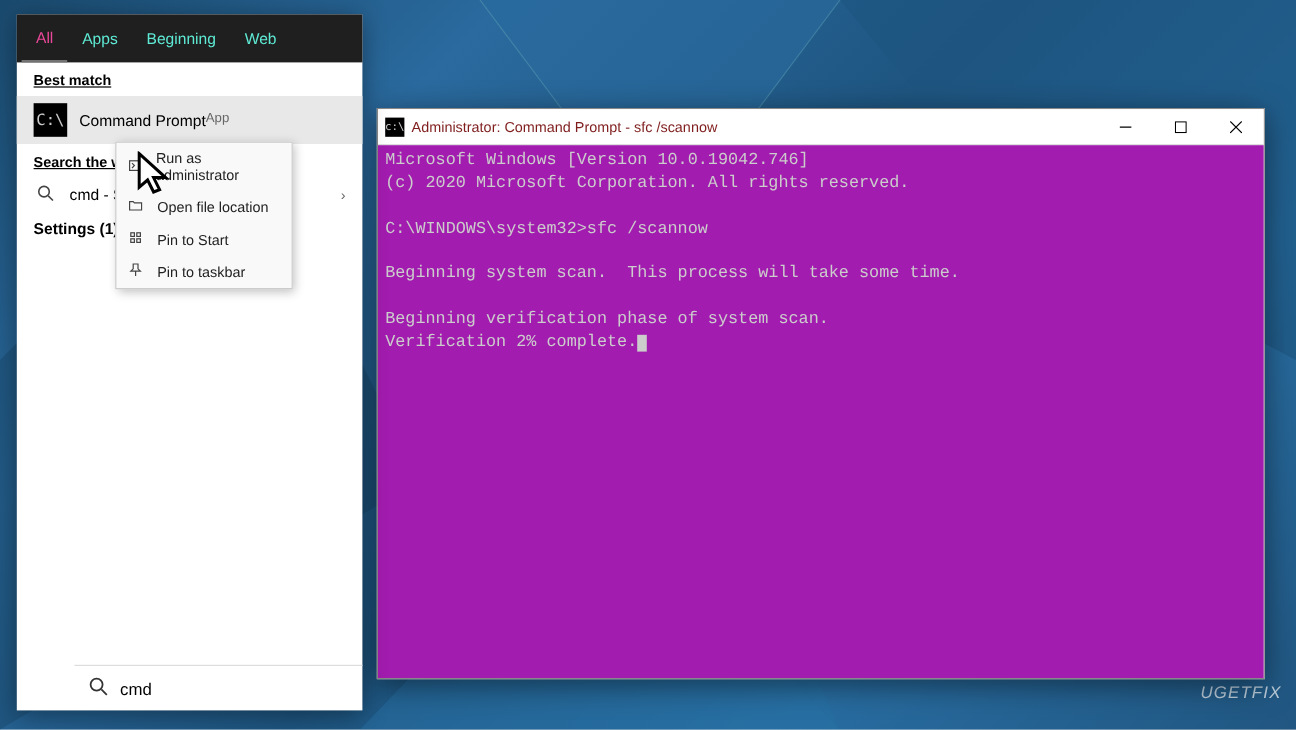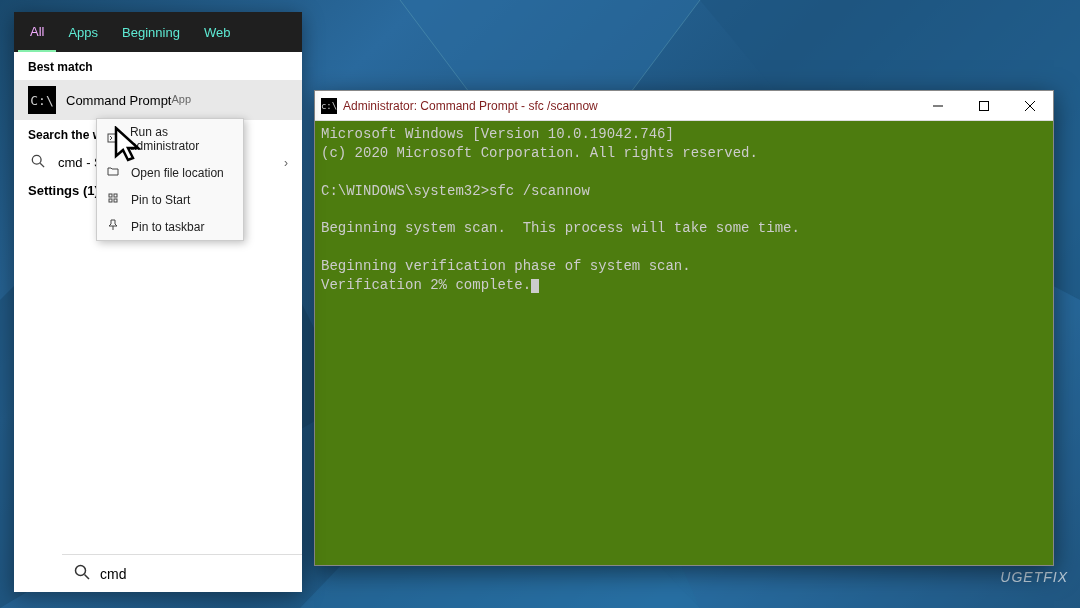--- a/index.html
+++ b/index.html
@@ -19,24 +19,24 @@
   display: flex; flex-direction: column;
 }
 .search-tabs {
   background: #1f1f1f; color: #fff; height: 40px;
   display: flex; align-items: center; padding: 0 4px;
 }
 .search-tab {
   padding: 0 12px; height: 40px; display: flex; align-items: center;
   font-size: 13px; color: #5eead4; cursor: pointer;
 }
-.search-tab.active { border-bottom: 2px solid #86efac; color: #f0abfc; }
+.search-tab.active { border-bottom: 2px solid #737373; color: #ec4899; }
 .search-tab .chev { margin-left: 4px; font-size: 9px; }
 .section-label {
-  font-size: 12px; font-weight: 600; padding: 8px 14px 6px; color: #000;
+  font-size: 12px; font-weight: 600; padding: 8px 14px 6px; color: #000; text-decoration: underline;
 }
 .best-match {
   display: flex; align-items: center; padding: 6px 14px;
   background: #e8e8e8;
 }
 .best-match .icon { width: 28px; height: 28px; background: #000; margin-right: 10px; display:flex;align-items:center;justify-content:center;color:#ccc;font-size:13px;font-family:monospace;}
 .best-match-text { display:flex; flex-direction:row; }
 .best-match-title { font-size: 13px; color:#000; }
 .best-match-sub { font-size: 11px; color:#666; }
 .web-row { display:flex; align-items:center; padding: 6px 14px; font-size: 13px; color:#000;}
@@ -75,21 +75,21 @@
 }
 .titlebar {
   height: 30px; background:#fff; display:flex; align-items:center;
   padding-left: 6px; border-bottom:1px solid #ddd;
 }
 .titlebar .appicon { width:16px;height:16px;background:#000;margin-right:6px;display:flex;align-items:center;justify-content:center;color:#ccc;font-size:9px;font-family:monospace;}
 .titlebar .title { font-size:12px; color:#7f1d1d; }
 .win-controls { margin-left:auto; display:flex; }
 .win-btn { width:46px; height:30px; display:flex;align-items:center;justify-content:center;font-size:12px;color:#000;}
 .terminal-body {
-  flex:1; background:#4d7c0f; color:#ccc;
+  flex:1; background:#a21caf; color:#ccc;
   font-family: Consolas, 'Courier New', monospace;
   font-size: 14px; line-height: 1.35;
   padding: 4px 6px; white-space: pre;
   overflow:hidden;
 }
 .terminal-body .cursor-block { display:inline-block; width:8px; height:14px; background:#ccc; vertical-align:text-bottom; }
 
 .watermark { position:absolute; right:12px; bottom:23px; color:rgba(255,255,255,.7); font-size:14px; letter-spacing:1px; font-style:italic; z-index:2;}
 </style>
 </head>

